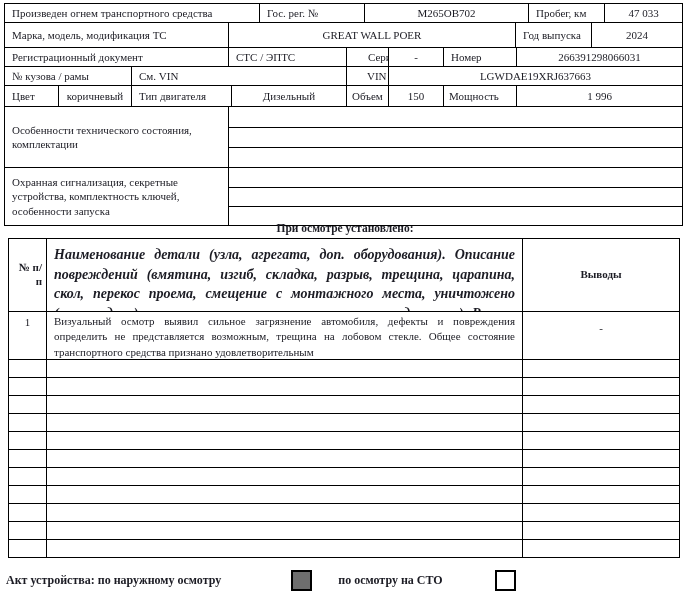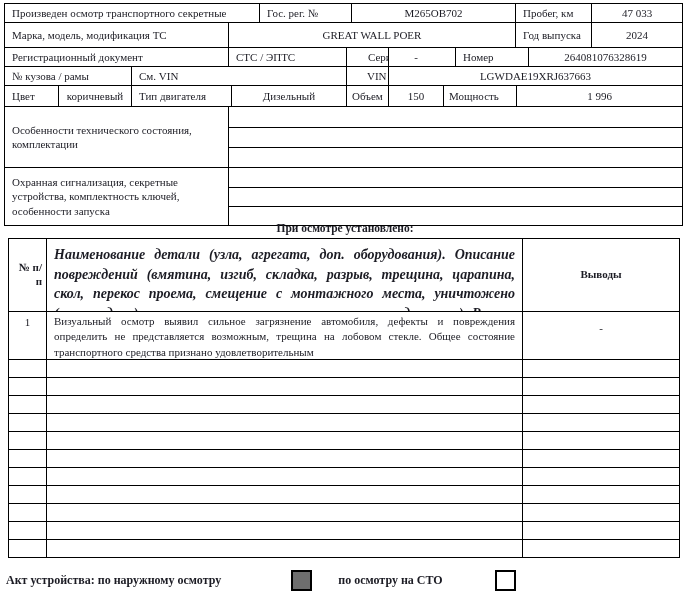--- a/index.html
+++ b/index.html
@@ -54,41 +54,41 @@
   #footer .gap1{width:70px;} #footer .gap2{width:26px;} #footer .gap3{width:52px;}
 </style>
 </head>
 <body>
 
 <div class="doc">
 
   <div class="tbl" id="top-table">
 
     <div class="row r1">
-      <div class="cell lab" style="width:254px;flex:0 0 254px;">Произведен осмотр транспортного секретные</div>
+      <div class="cell lab" style="width:254px;flex:0 0 254px;">Произведен огнем транспортного средства</div>
       <div class="cell lab" style="width:92px;flex:0 0 92px;">Гос.  рег. №</div>
-      <div class="cell val" style="width:164px;flex:0 0 164px;">M265OB702</div>
+      <div class="cell val" style="width:164px;flex:0 0 164px;margin-left:13px;">M265OB702</div>
       <div class="cell lab" style="width:76px;flex:0 0 76px;text-align:right;">Пробег, км</div>
       <div class="cell val" style="flex:1;">47 033</div>
     </div>
 
     <div class="row r2">
       <div class="cell lab" style="width:223px;flex:0 0 223px;">Марка, модель, модификация ТС</div>
       <div class="cell val" style="width:287px;flex:0 0 287px;">GREAT WALL POER</div>
       <div class="cell lab" style="width:76px;flex:0 0 76px;">Год выпуска</div>
       <div class="cell val" style="flex:1;">2024</div>
     </div>
 
     <div class="row r3">
       <div class="cell lab" style="width:223px;flex:0 0 223px;">Регистрационный документ</div>
       <div class="cell lab" style="width:118px;flex:0 0 118px;">СТС / ЭПТС</div>
       <div class="cell lab" style="width:42px;flex:0 0 42px;padding-left:21px;">Серия</div>
       <div class="cell val" style="width:55px;flex:0 0 55px;">-</div>
-      <div class="cell lab" style="width:73px;flex:0 0 73px;margin-left:12px;">Номер</div>
-      <div class="cell val" style="flex:1;">264081076328619</div>
+      <div class="cell lab" style="width:73px;flex:0 0 73px;">Номер</div>
+      <div class="cell val" style="flex:1;">266391298066031</div>
     </div>
 
     <div class="row r4">
       <div class="cell lab" style="width:126px;flex:0 0 126px;">№ кузова / рамы</div>
       <div class="cell lab" style="width:215px;flex:0 0 215px;">См. VIN</div>
       <div class="cell lab" style="width:42px;flex:0 0 42px;padding-left:20px;">VIN</div>
       <div class="cell val" style="flex:1;">LGWDAE19XRJ637663</div>
     </div>
 
     <div class="row r5">

